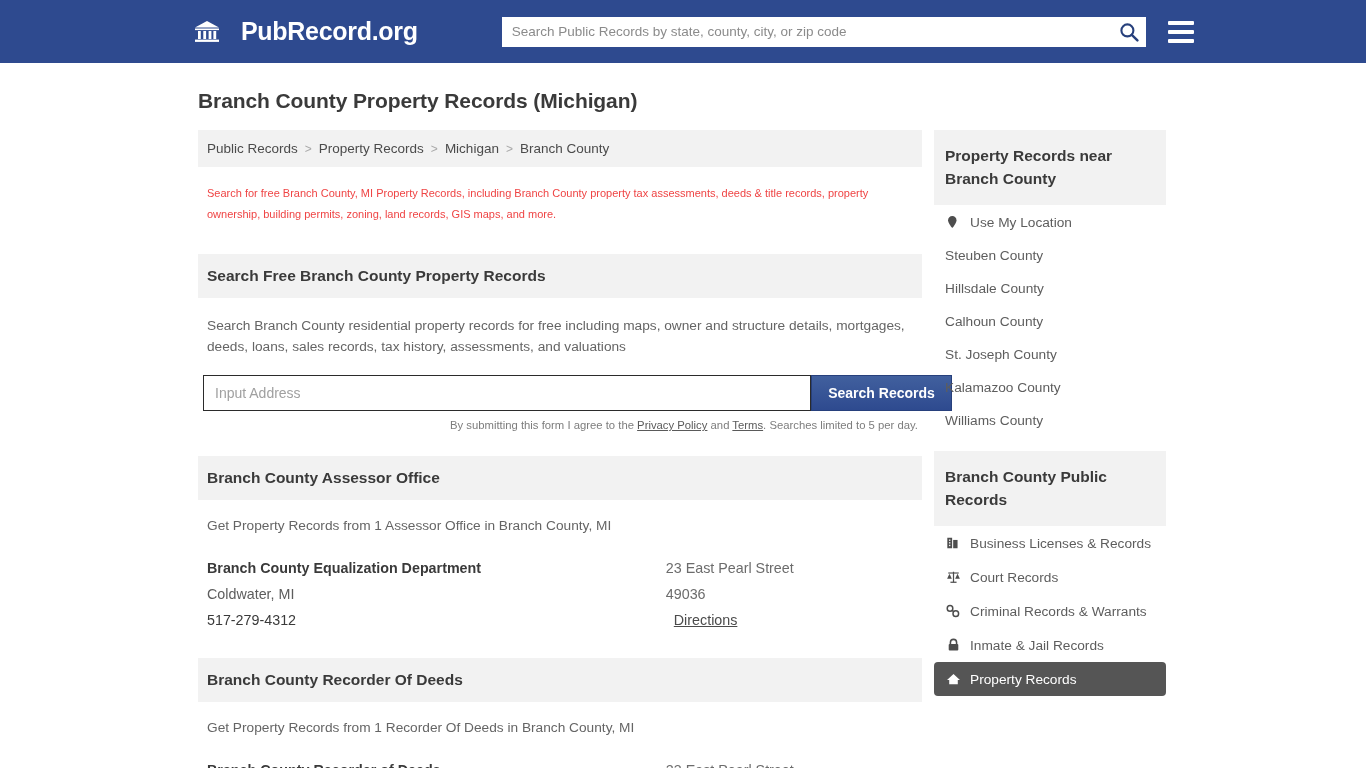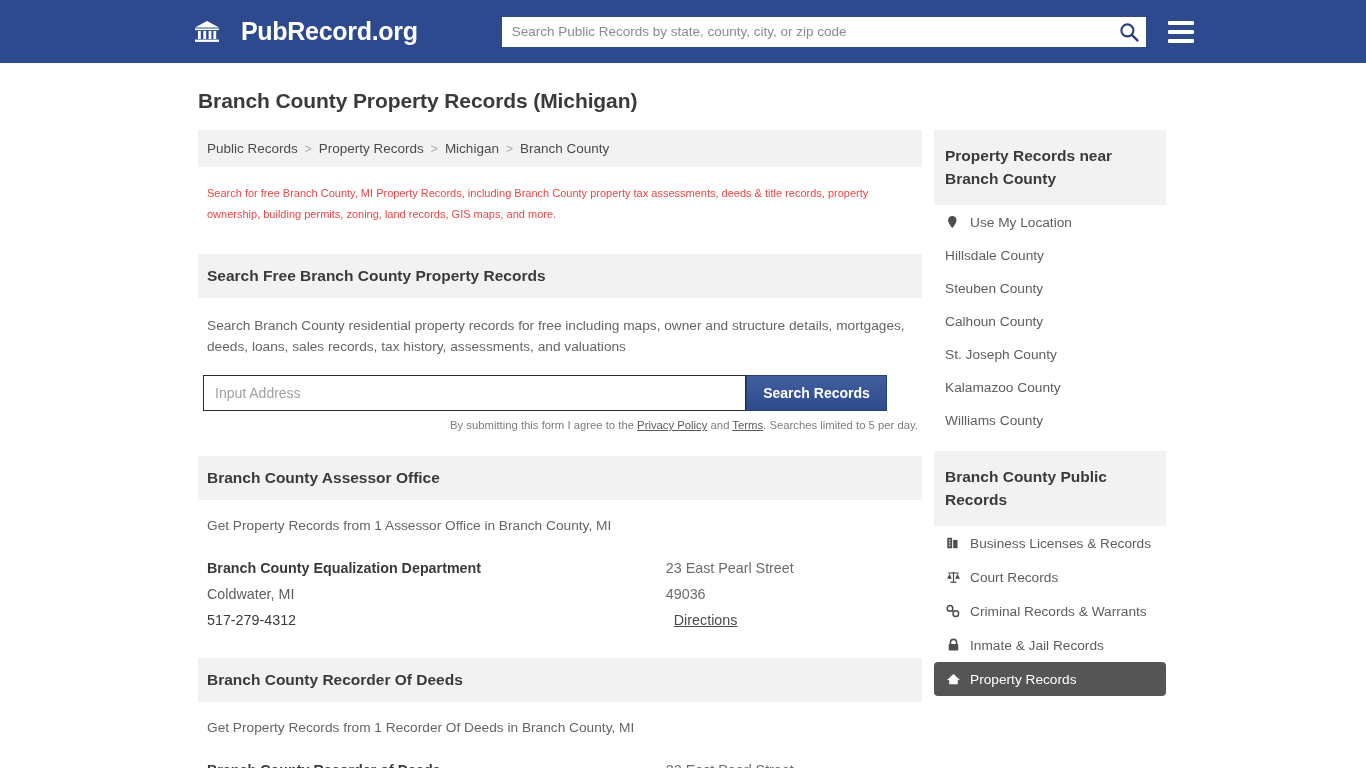--- a/index.html
+++ b/index.html
@@ -128,21 +128,21 @@
   
   .form-desc {
     font-size: 13.7px;
     line-height: 21px;
     color: #656565;
     padding: 17px 9px 0 9px;
   }
   .form-row {
     display: flex;
     margin: 18px 0 0 5px;
-    width: 684px;
+    width: 749px;
   }
   .addr-input {
     flex: 1;
     height: 36px;
     border: 1px solid #2b2b2b;
     font-family: "Liberation Sans", sans-serif;
     font-size: 14px;
     padding: 0 11px;
     color: #333;
     outline: none;
@@ -340,26 +340,26 @@
             <span class="side-icon">
               <svg viewBox="0 0 16 16" width="13" height="16" aria-hidden="true">
                 <path d="M6.5 0.6C3.6 0.6 1.3 2.9 1.3 5.8c0 3.9 5.2 9.6 5.2 9.6s5.2-5.7 5.2-9.6C11.7 2.9 9.4 0.6 6.5 0.6z" fill="#4d4d4d"></path>
               </svg>
             </span>
             <span>Use My Location</span>
           </a>
         </li>
         <li>
           <a href="#">
+            <span>Steuben County</span>
+          </a>
+        </li>
+        <li>
+          <a href="#">
             <span>Hillsdale County</span>
-          </a>
-        </li>
-        <li>
-          <a href="#">
-            <span>Steuben County</span>
           </a>
         </li>
         <li>
           <a href="#">
             <span>Calhoun County</span>
           </a>
         </li>
         <li>
           <a href="#">
             <span>St. Joseph County</span>

